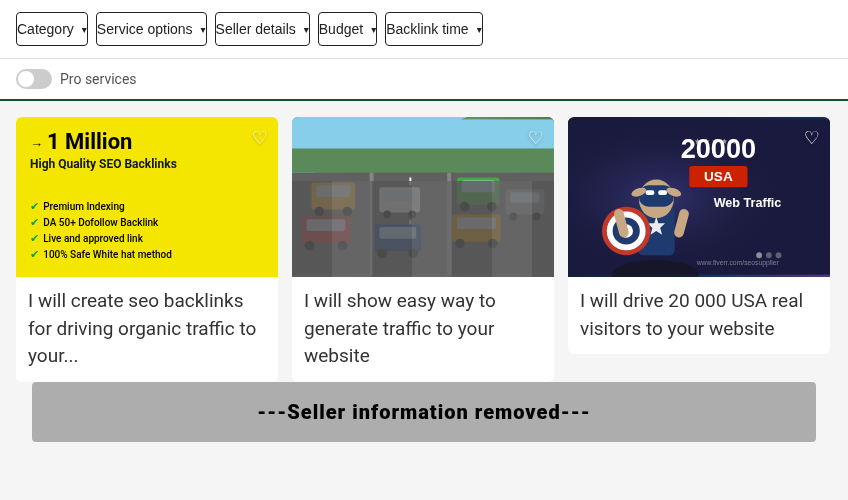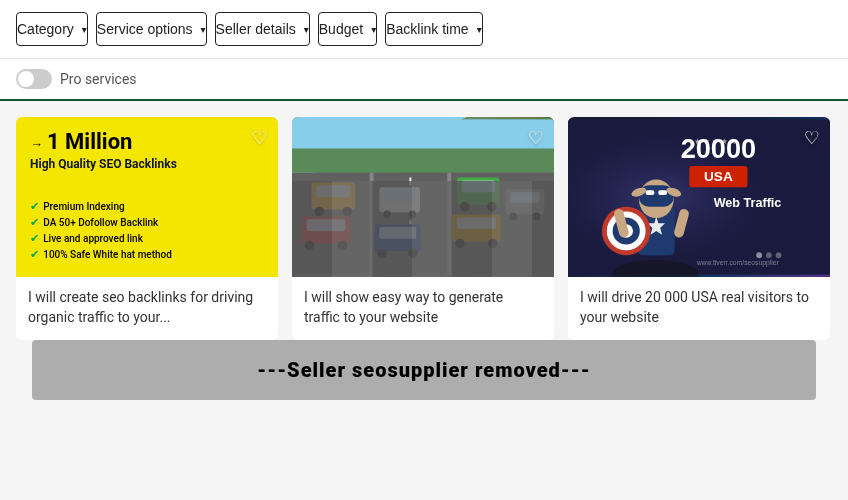--- a/index.html
+++ b/index.html
@@ -219,21 +219,21 @@
       overflow: hidden;
     }
 
     .card-body {
       background: #fff;
       border-radius: 0 0 6px 6px;
       padding: 10px 12px 12px;
     }
 
     .desc-text {
-      font-size: 14px;
+      font-size: 19px;
       color: #333;
       line-height: 1.45;
     }
   </style>
 </head>
 <body>
 
 <div class="filter-bar">
   <button class="filter-btn">
     <span>Category</span>
@@ -415,15 +415,15 @@
     </div>
     <div class="card-body">
       <p class="desc-text">I will drive 20 000 USA real visitors to your website</p>
     </div>
   </div>
 
 </div>
 
 <div style="padding: 0 16px; margin-top: 0;">
   <div class="seller-banner">
-    <span class="seller-banner-text">---Seller seosupplier removed---</span>
+    <span class="seller-banner-text">---Seller information removed---</span>
   </div>
 </div>
 
 </body></html>

